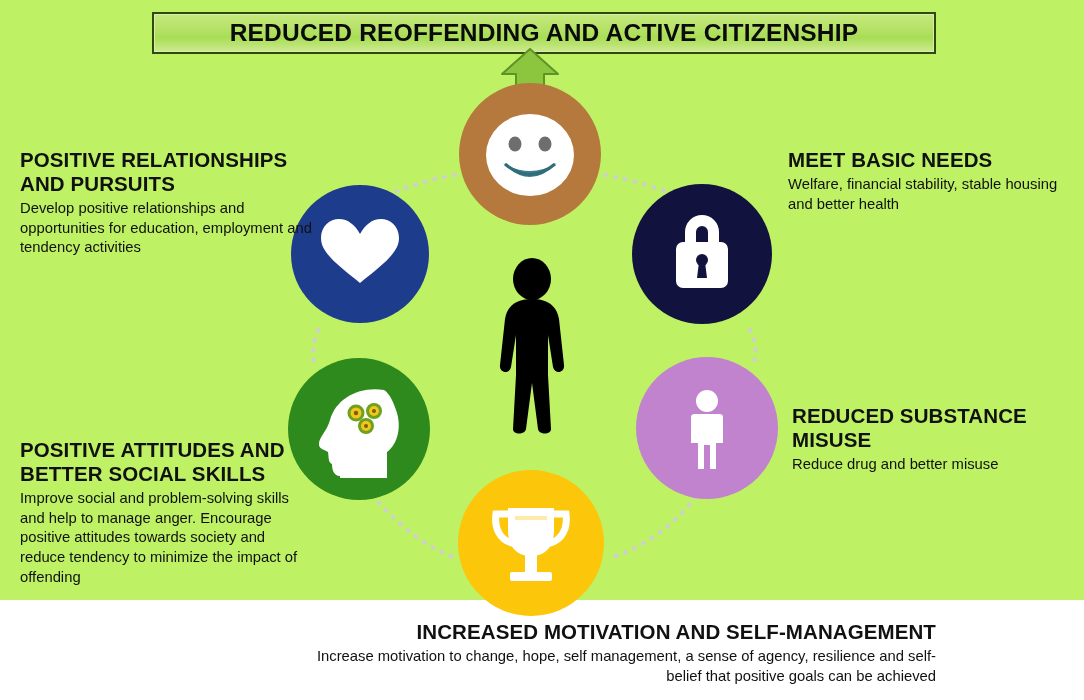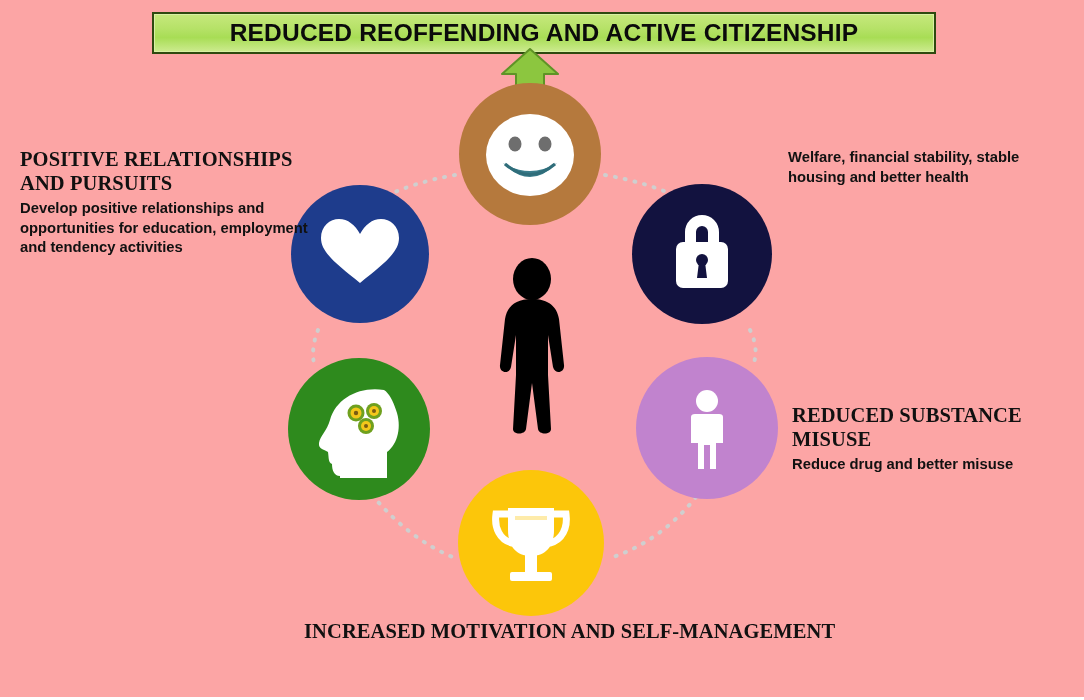--- a/index.html
+++ b/index.html
@@ -5,22 +5,22 @@
 <style>
   * { margin:0; padding:0; box-sizing:border-box; }
   html,body{
     width:1084px; height:700px;
     background:#ffffff;
     font-family:"Liberation Sans", sans-serif;
     overflow:hidden;
   }
   #stage{
     position:relative;
-    width:1084px; height:697px;
-    background:#fca5a5;
+    width:1084px; height:600px;
+    background:#bef264;
   }
 
   
   .banner{
     position:absolute;
     left:152px; top:12px;
     width:784px; height:42px;
     border:2px solid #2e4a0f;
     background:linear-gradient(to bottom,#c6e87c 0%,#b6e268 38%,#a8dd55 62%,#cdeb90 100%);
     display:flex; align-items:center; justify-content:center;
@@ -74,34 +74,33 @@
 
   
   .tb{ position:absolute; }
   .tb h3{
     font-size:20.5px;
     font-weight:bold;
     color:#111;
     line-height:1.16;
     letter-spacing:.1px;
     margin-bottom:3px;
-    font-family:Liberation Serif, serif;
   }
   .tb p{
     font-size:14.8px;
     color:#111;
     line-height:1.35;
-    font-weight:700;
+    font-weight:400;
   }
 
   .tb-rel     { left:20px;  top:148px; width:300px; }
   .tb-basic   { left:788px; top:148px; width:284px; }
   .tb-att     { left:20px;  top:438px; width:290px; }
   .tb-sub     { left:792px; top:404px; width:280px; }
-  .tb-mot     { left:304px; top:620px; width:640px; text-align:left; }
+  .tb-mot     { left:296px; top:620px; width:640px; text-align:right; }
   .tb-mot h3  { font-size:20.5px; }
 </style>
 </head>
 <body>
 
 <div id="stage">
 
   <div class="banner">
     <span class="banner-text">REDUCED REOFFENDING AND ACTIVE CITIZENSHIP</span>
   </div>
@@ -231,26 +230,32 @@
                C 68 50, 60 42, 43 42 Z" fill="#000000"></path>
     </svg>
   </div>
 
   <div class="tb tb-rel">
     <h3>POSITIVE RELATIONSHIPS AND PURSUITS</h3>
     <p>Develop positive relationships and opportunities for education, employment and tendency activities</p>
   </div>
 
   <div class="tb tb-basic">
+    <h3>MEET BASIC NEEDS</h3>
     <p>Welfare, financial stability, stable housing and better health</p>
   </div>
 
+  <div class="tb tb-att">
+    <h3>POSITIVE ATTITUDES AND BETTER SOCIAL SKILLS</h3>
+    <p>Improve social and problem-solving skills and help to manage anger. Encourage positive attitudes towards society and reduce tendency to minimize the impact of offending</p>
+  </div>
 
   <div class="tb tb-sub">
     <h3>REDUCED SUBSTANCE MISUSE</h3>
     <p>Reduce drug and better misuse</p>
   </div>
 
   <div class="tb tb-mot">
     <h3>INCREASED MOTIVATION AND SELF-MANAGEMENT</h3>
+    <p>Increase motivation to change, hope, self management, a sense of agency, resilience and self-belief that positive goals can be achieved</p>
   </div>
 
 </div>
 
 </body></html>

